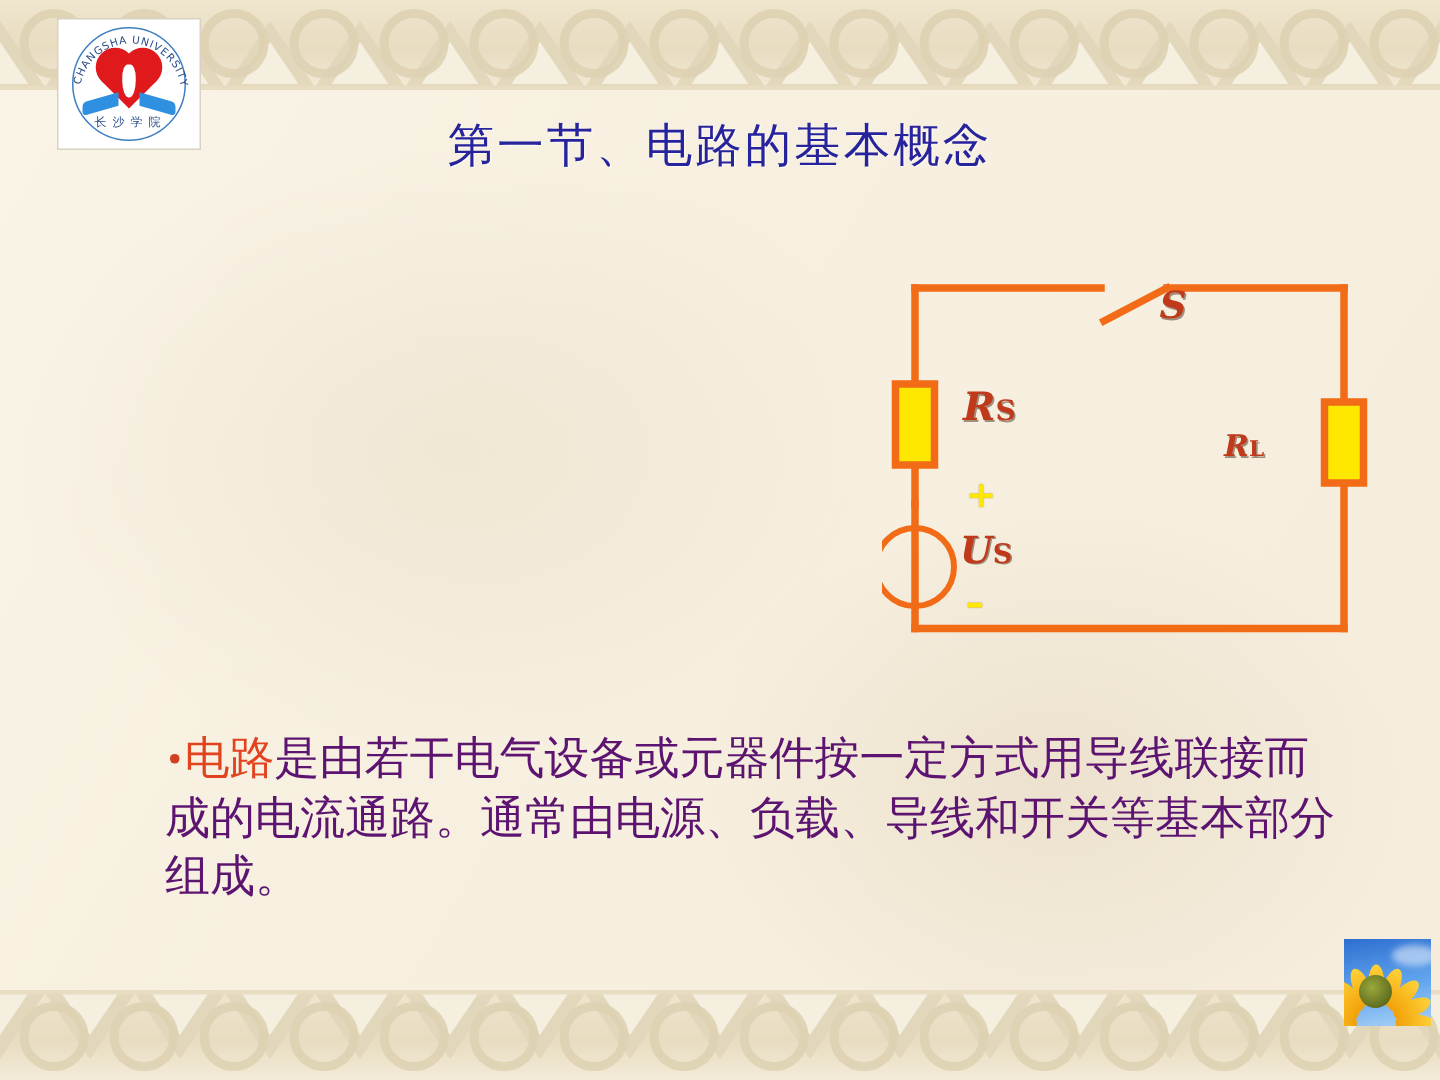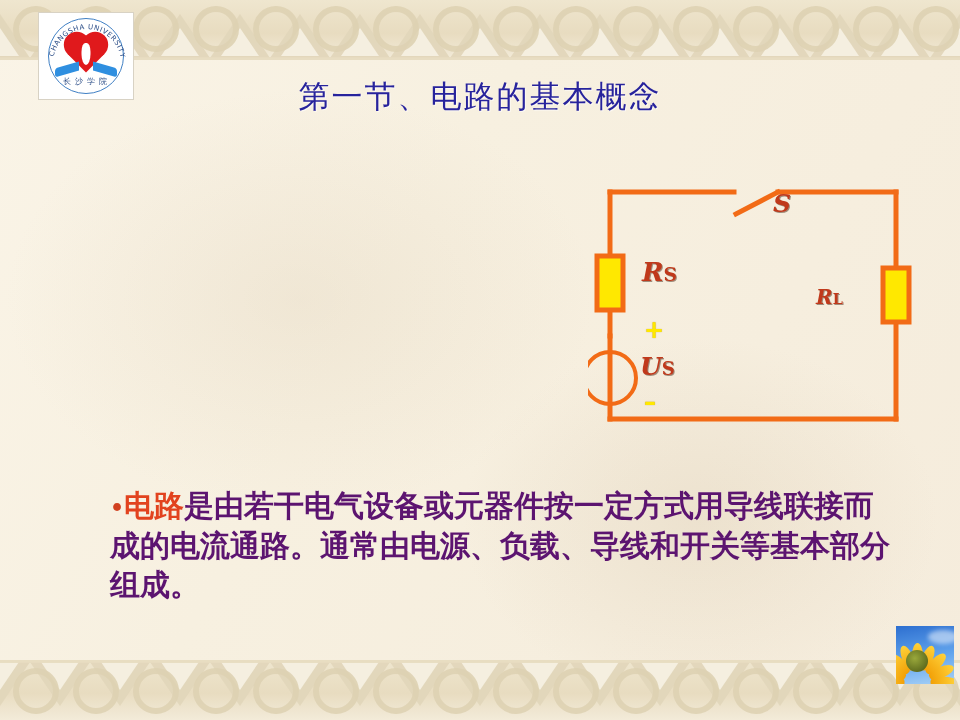--- a/index.html
+++ b/index.html
@@ -163,21 +163,20 @@
     font-size:18px;color:#2c2c3f;
     font-family:"DejaVu Serif","Liberation Serif",serif;
   }
 
   
   #definition{
     position:absolute;left:110px;top:486px;width:790px;
     font-size:30px;line-height:1.32;color:#5c1470;
     font-family:"DejaVu Serif","Liberation Serif",serif;
     text-indent:0;
-    font-weight:bold;
   }
   #definition .bullet{color:#d1401f;font-size:22px;vertical-align:middle;}
   #definition .hl{color:#e2431f;}
 
   
   #footer-note{
     position:absolute;left:0;top:660px;width:960px;text-align:center;
     font-size:15px;color:#3a3a46;
     font-family:"DejaVu Serif","Liberation Serif",serif;
   }

